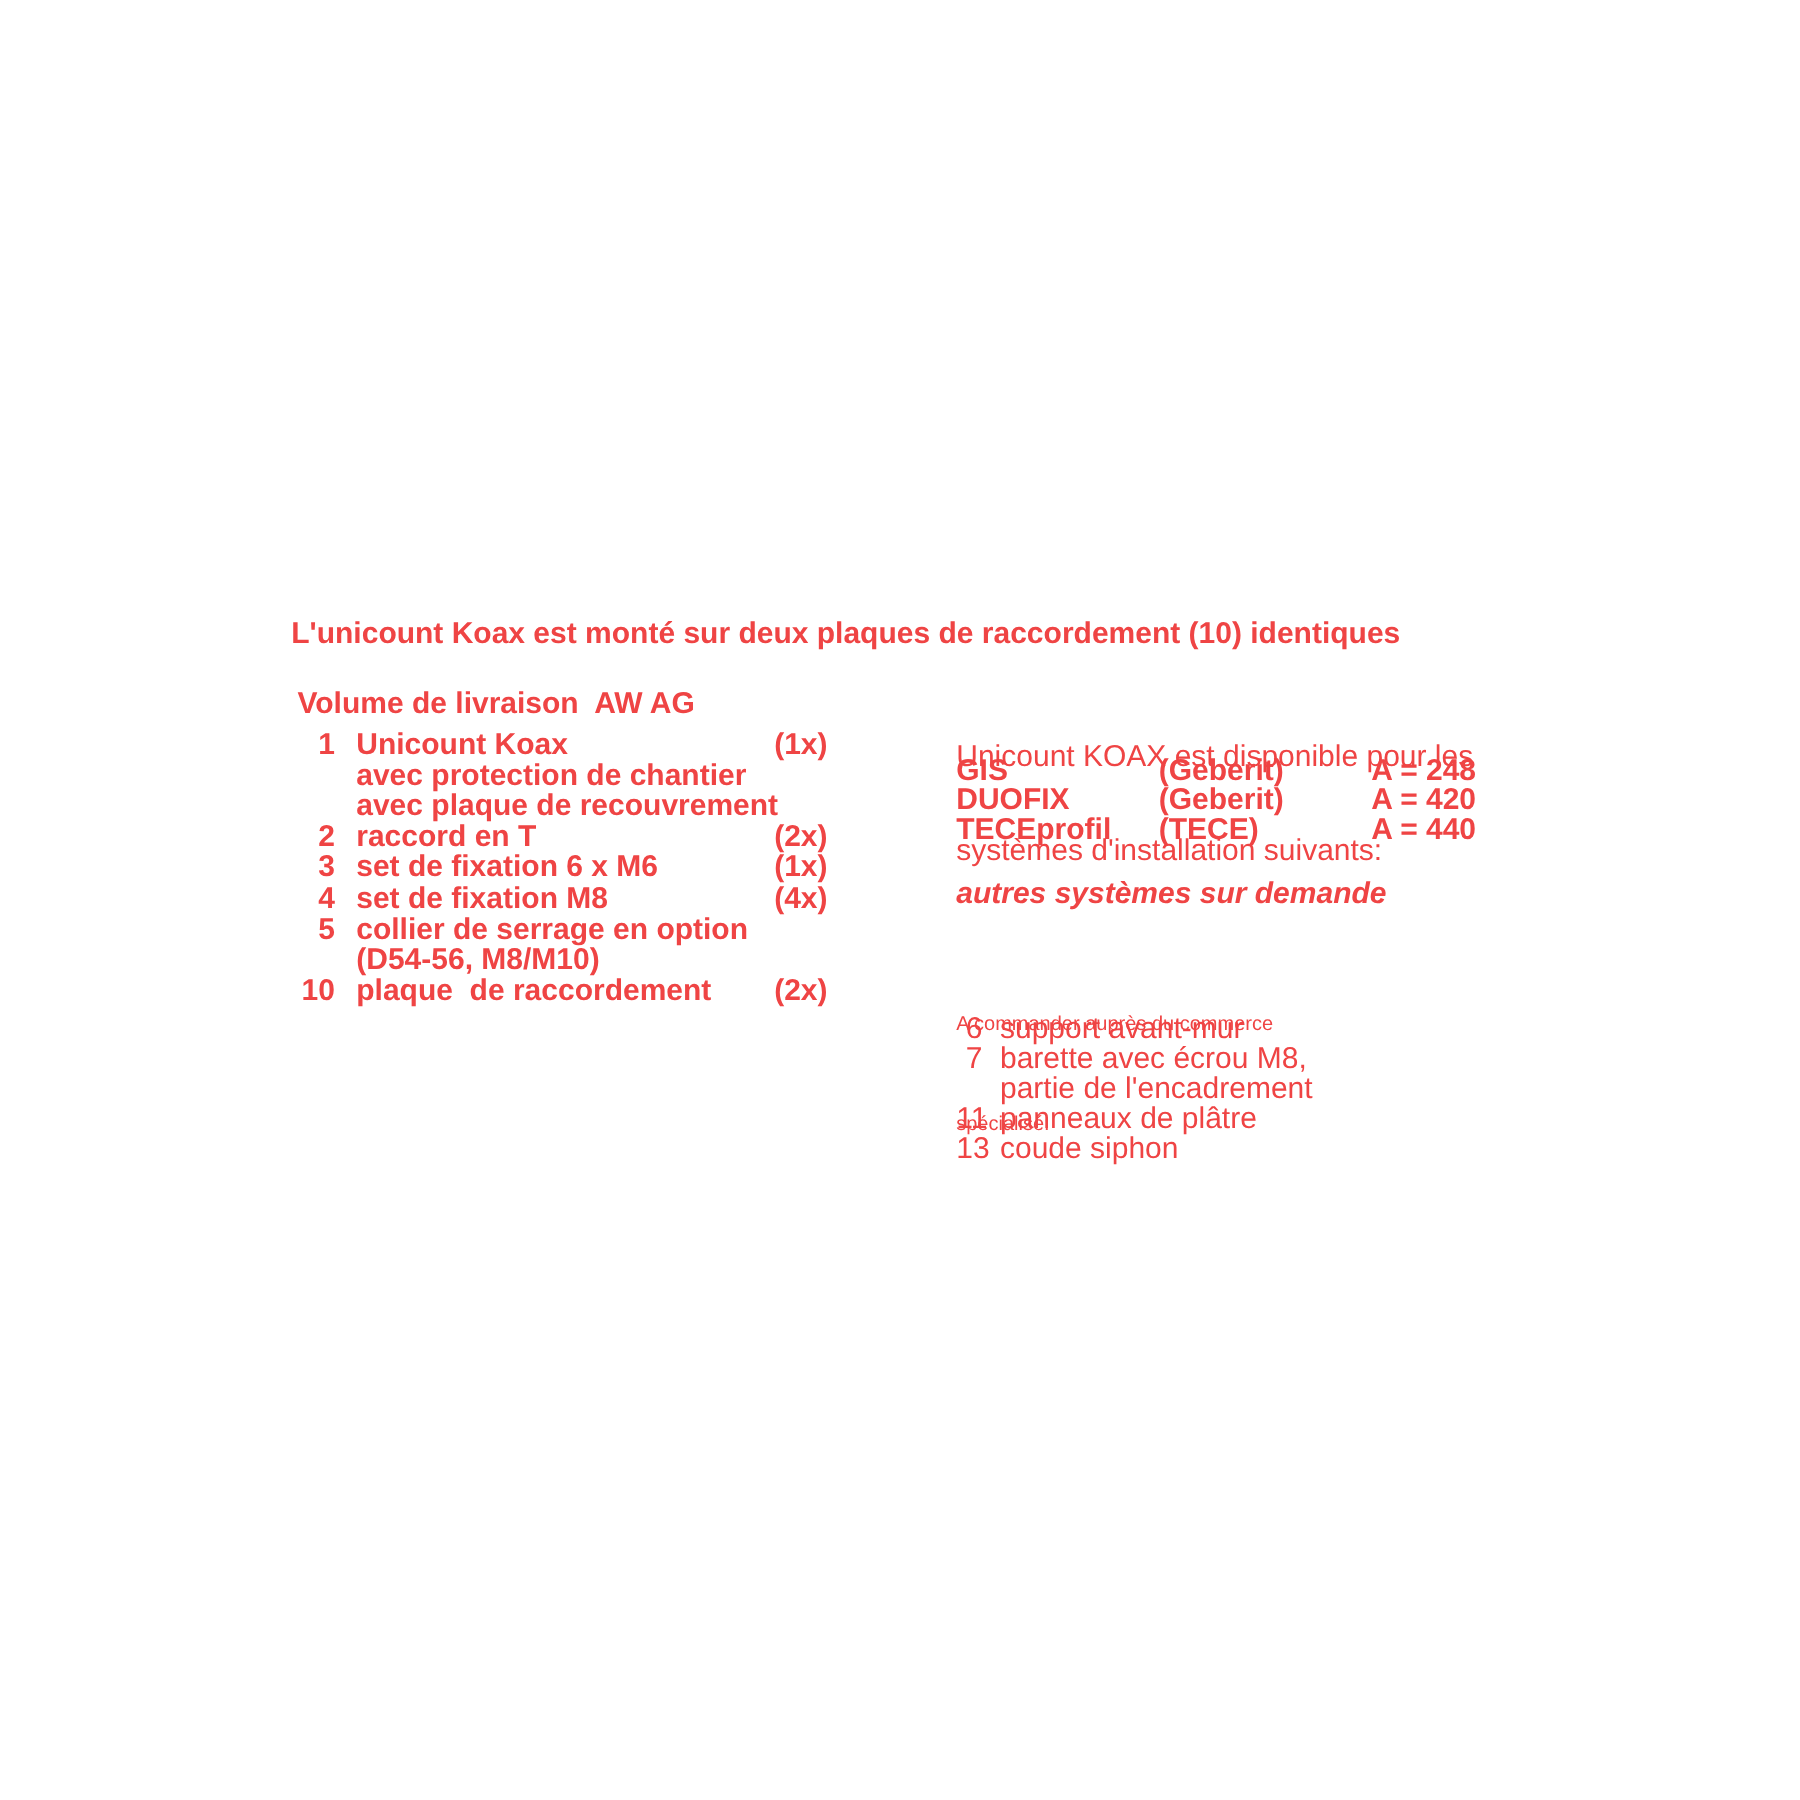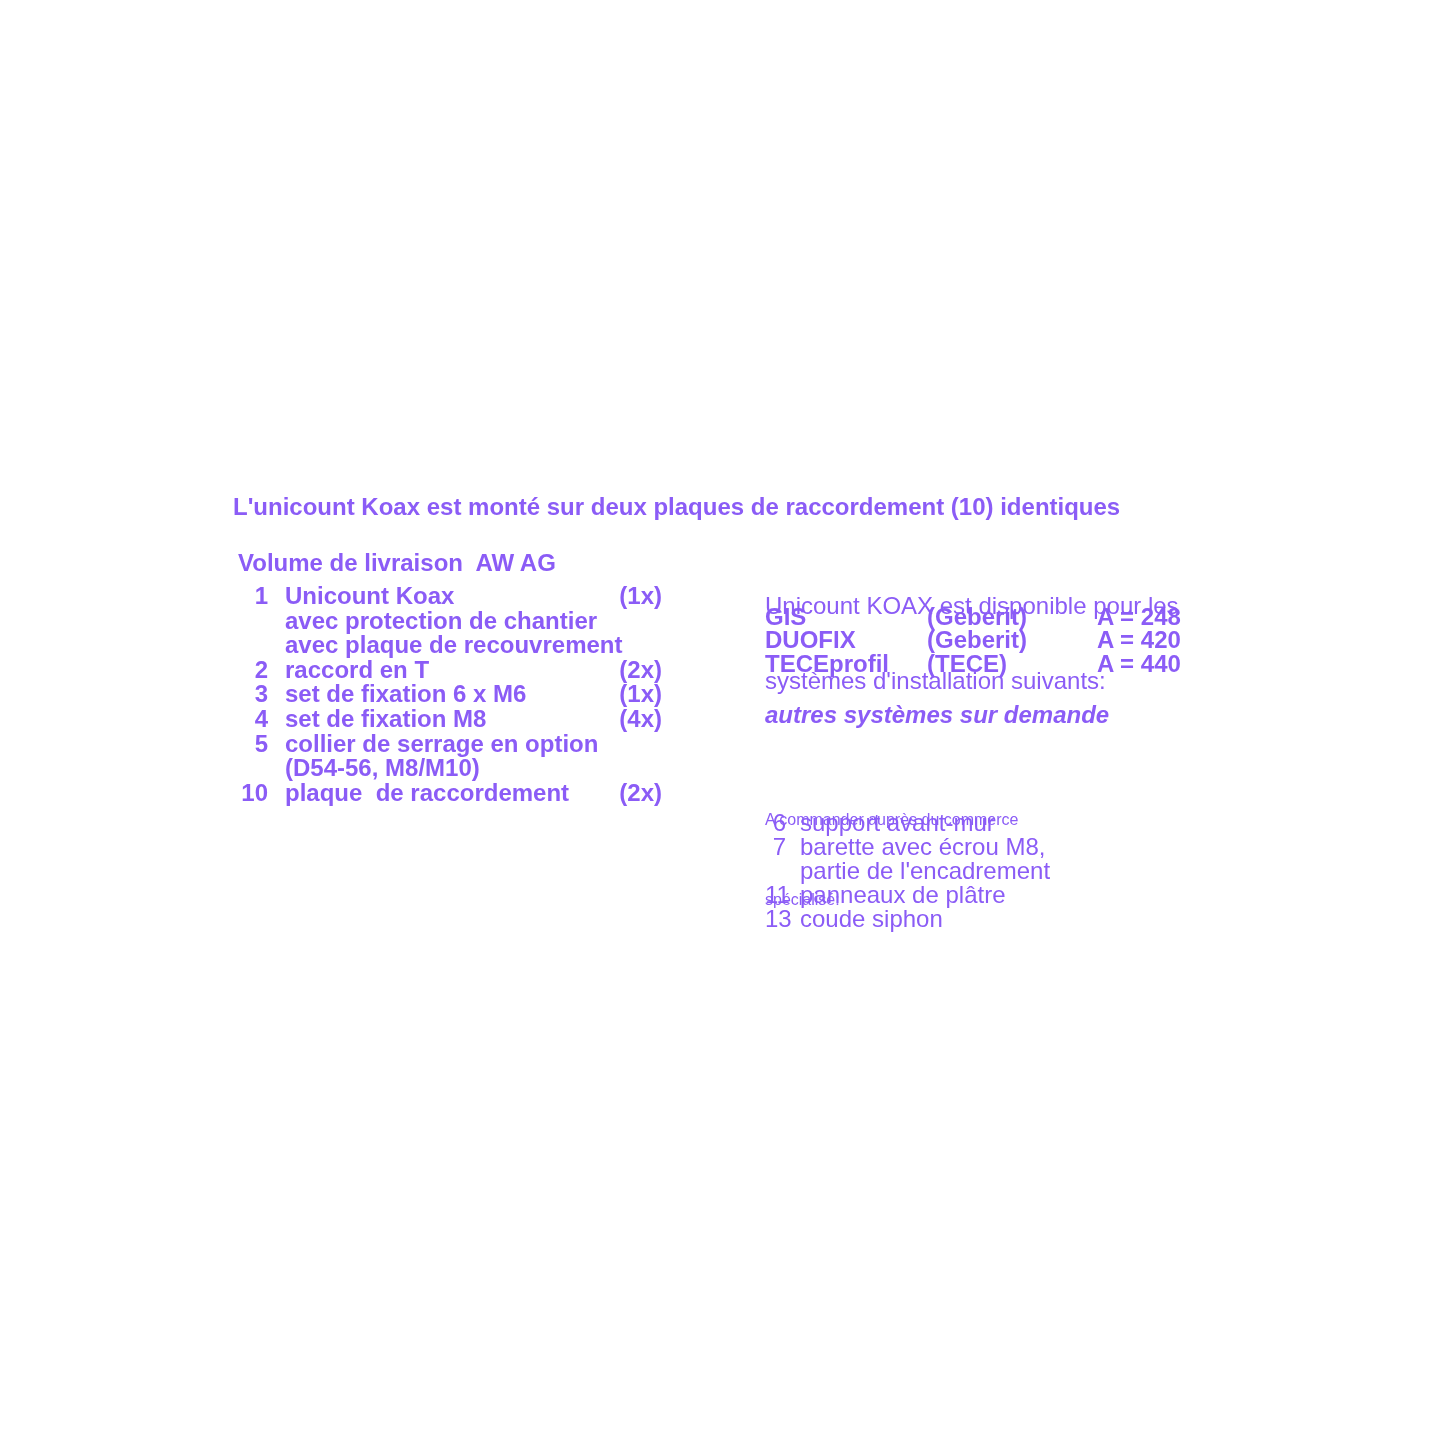--- a/index.html
+++ b/index.html
@@ -7,21 +7,21 @@
     padding: 0;
     background: #ffffff;
   }
   .page {
     position: relative;
     width: 1440px;
     height: 1440px;
     background: #ffffff;
     overflow: hidden;
     font-family: "Liberation Sans", sans-serif;
-    color: #8b5cf6;
+    color: #ef4444;
     -webkit-font-smoothing: antialiased;
   }
 
   .title {
     position: absolute;
     left: 233px;
     top: 493px;
     font-size: 24px;
     font-weight: 700;
     white-space: pre;

